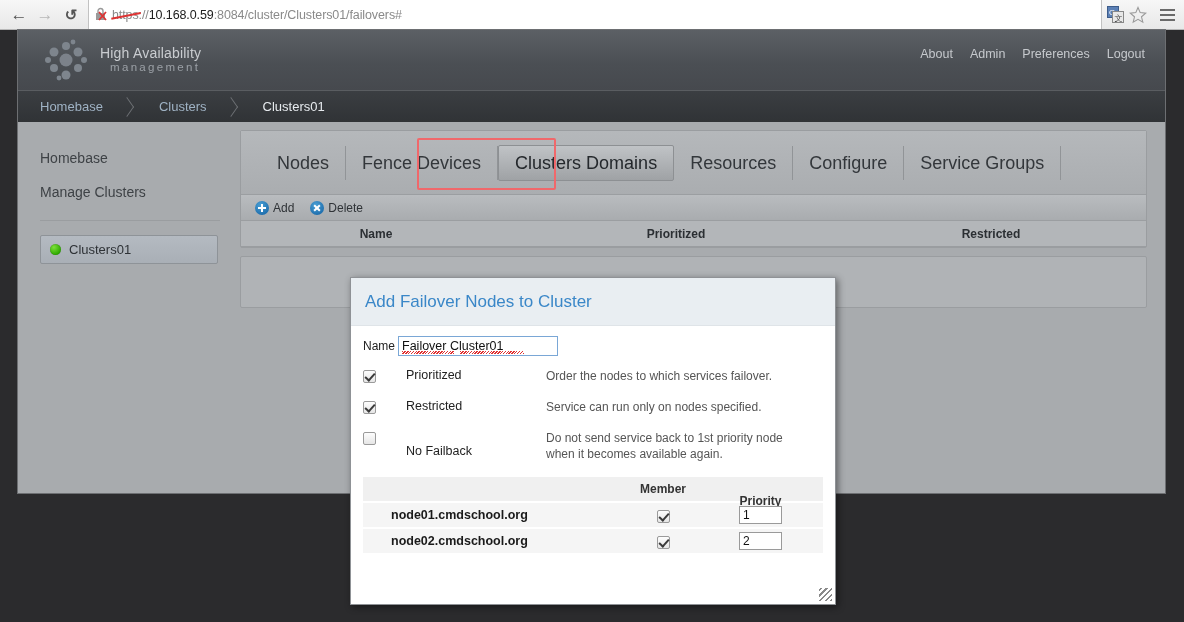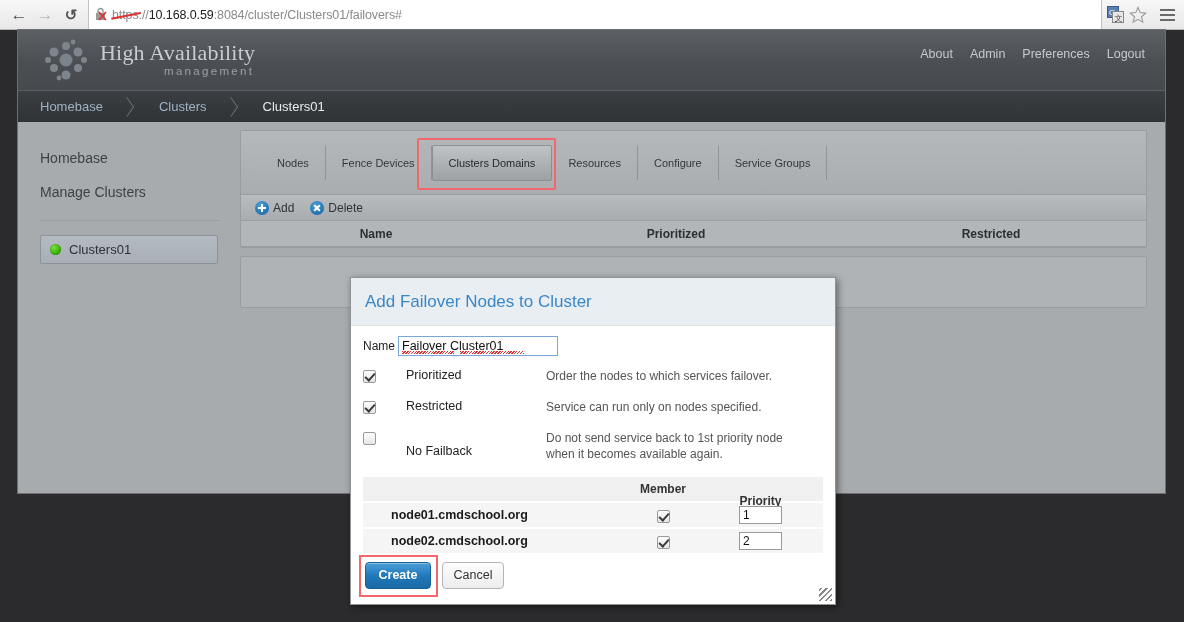--- a/index.html
+++ b/index.html
@@ -91,22 +91,22 @@
   .app-header {
     height: 60px;
     background: linear-gradient(180deg,#5c6065 0%, #4b4f54 55%, #46494e 100%);
     display: flex; align-items: center;
     position: relative;
   }
   .logo-wrap { display: flex; align-items: center; padding-left: 22px; }
   .logo-dots { width: 52px; height: 46px; position: relative; }
   .brand { margin-left: 8px; line-height: 1; }
   .brand-main {
-    font-size: 22px; color: #c9ccd0; letter-spacing: 0.2px;
-    font-family: Liberation Serif, serif;
+    font-size: 14px; color: #c9ccd0; letter-spacing: 0.2px;
+    font-family: Liberation Sans, sans-serif;
   }
   .brand-sub {
     font-size: 11.5px; color: #9ba0a6; letter-spacing: 2.3px;
     text-align: right; margin-top: 2px; padding-right: 1px;
   }
   .top-nav {
     position: absolute; right: 20px; top: 17px;
     display: flex; gap: 17px;
   }
   .top-nav a {
@@ -180,21 +180,21 @@
     border-radius: 2px;
   }
   .tabbar {
     height: 63px;
     display: flex; align-items: center;
     padding-left: 20px;
     position: relative;
     background: linear-gradient(180deg,#b5b8bb 0%, #aaadb0 100%);
   }
   .tab {
-    font-size: 11px; color: #33373b;
+    font-size: 18px; color: #33373b;
     padding: 0 16px;
     height: 34px; line-height: 34px;
     border-right: 1px solid #919497;
     position: relative;
   }
   .tab:last-child { border-right: 1px solid #919497; }
   .tab.active {
     background: linear-gradient(180deg,#c0c3c6 0%, #9fa2a5 100%);
     border: 1px solid #8d9093;
     border-radius: 2px;
@@ -568,22 +568,15 @@
         <div class="m">
           <div class="cb checked"></div>
         </div>
         <div class="p">
           <input class="prio-input" type="text" value="2" style="">
         </div>
       </div>
     </div>
   </div>
 
-  <div class="modal-foot">
-    <div class="create-wrap">
-      <div class="btn-create">Create</div>
-      <div class="annot-create"></div>
-    </div>
-    <div class="btn-cancel">Cancel</div>
-  </div>
 
   <div class="grip"></div>
 </div>
 
 </body></html>

